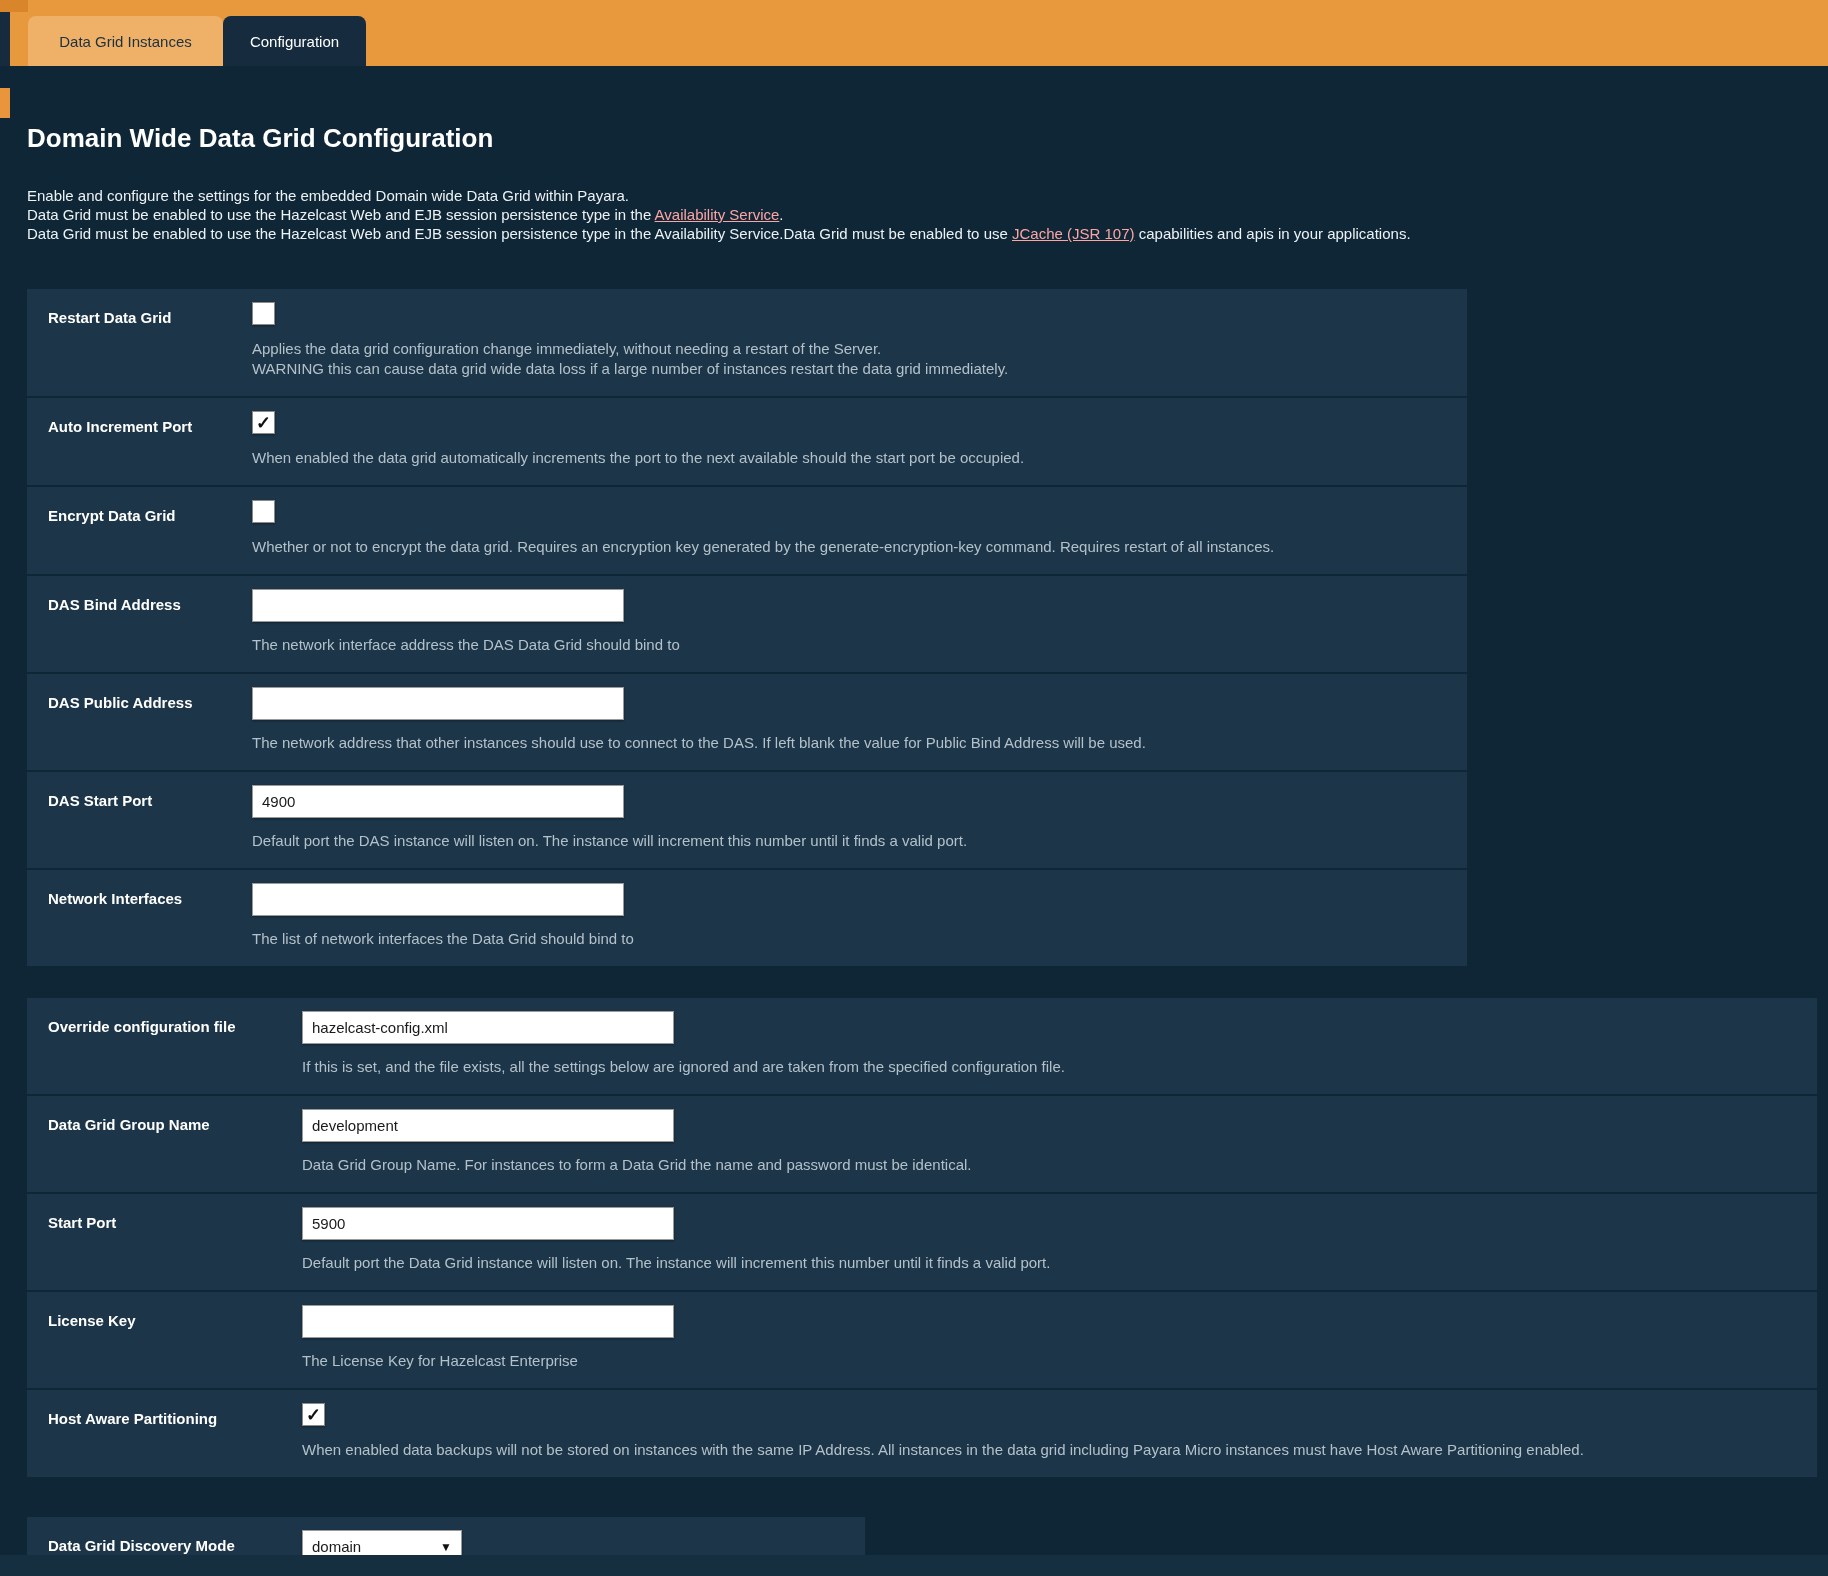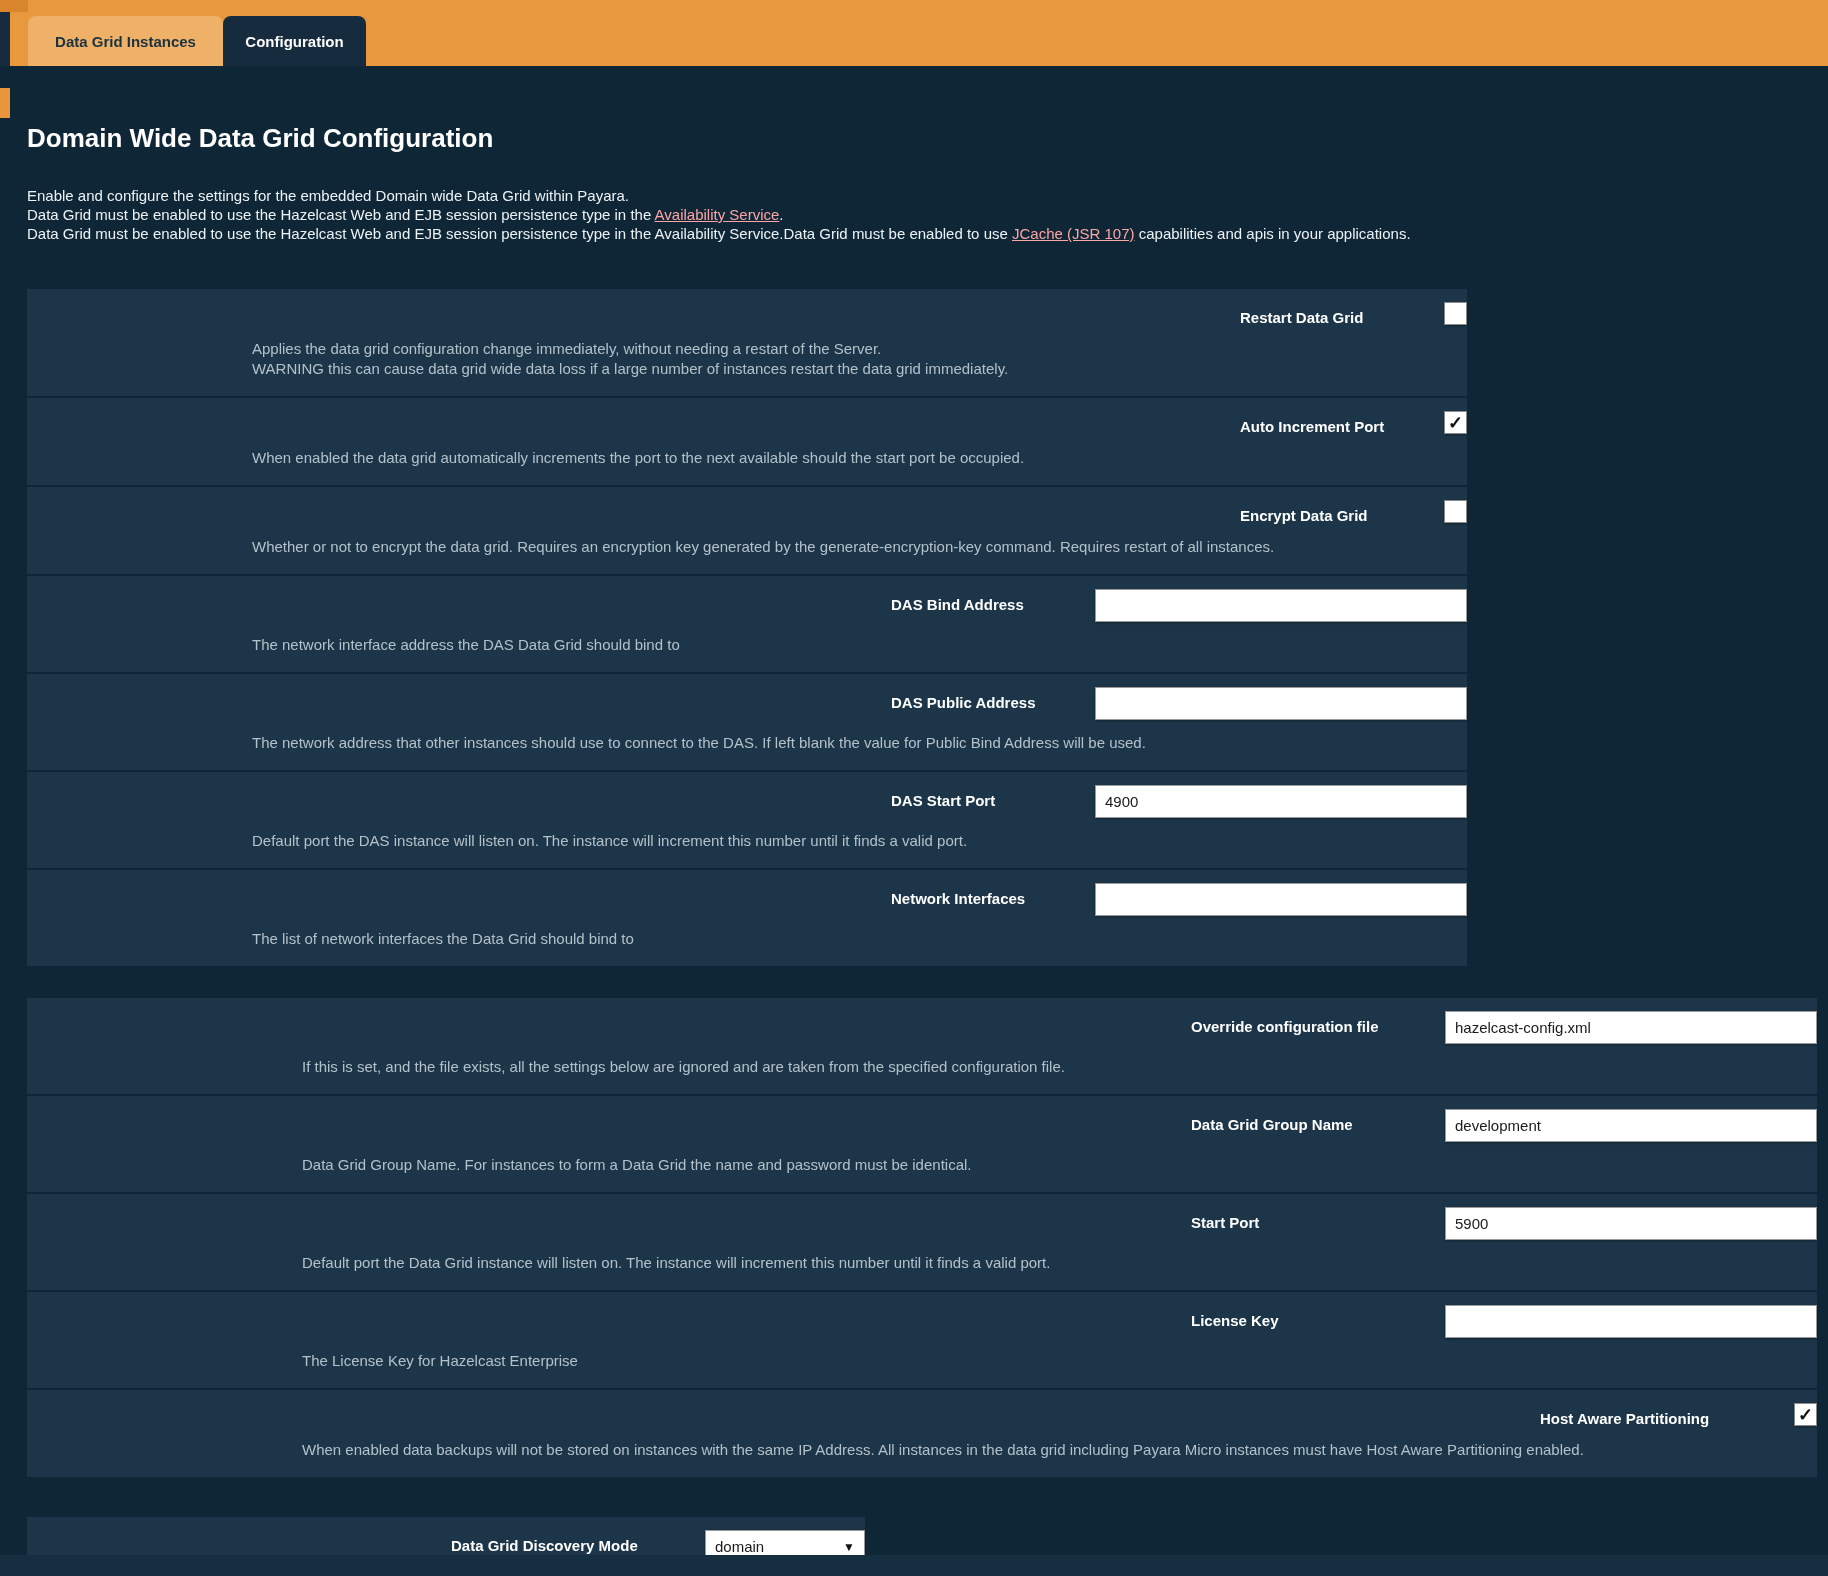--- a/index.html
+++ b/index.html
@@ -3,21 +3,21 @@
 <meta charset="utf-8">
 <style>
   html,body{margin:0;padding:0;}
   body{
     width:1828px;height:1576px;overflow:hidden;position:relative;
     background:#0F2636;
     font-family:"Liberation Sans", sans-serif;
     -webkit-font-smoothing:antialiased;
   }
   
-  .topbar{position:relative;height:66px;background:#E8993E;font-weight:bold;}
+  .topbar{position:relative;height:66px;background:#E8993E;}
   .topbar-corner{position:absolute;left:0;top:0;width:28px;height:12px;background:#D9852C;}
   .topbar-leftstrip{position:absolute;left:0;top:12px;width:10px;height:54px;background:#162B3D;}
   .tabs{position:absolute;left:28px;bottom:0;display:flex;align-items:flex-end;}
   .tab{
     height:50px;display:flex;align-items:center;justify-content:center;
     border-radius:8px 8px 0 0;font-size:15px;cursor:pointer;
   }
   .tab-inactive{width:195px;background:#EFB067;color:#1B3242;}
   .tab-active{width:143px;background:#162B3D;color:#FFFFFF;}
   .left-notch{position:absolute;left:0;top:88px;width:10px;height:30px;background:#E8953C;}
@@ -26,21 +26,21 @@
   .page-title{margin-top:57px;font-size:26px;line-height:30px;font-weight:bold;color:#FFFFFF;}
   .intro{margin-top:33px;font-size:15px;line-height:19px;color:#EDF2F5;}
   .intro a, .intro .lnk{color:#fca5a5;text-decoration:underline;cursor:pointer;}
   
   .panel{background:#1C3548;margin-top:0;}
   .panel1{width:1440px;margin-top:46px;}
   .panel2{width:1790px;margin-top:32px;}
   .panel3{width:838px;margin-top:40px;}
   .row{padding:13px 0 17px 21px;border-top:2px solid #0F2636;}
   .row:first-child{border-top:none;}
-  .row-top{display:flex;align-items:flex-start;justify-content:flex-end;}
+  .row-top{display:flex;align-items:flex-start;}
   .row-label{
     display:inline-block;font-size:15px;font-weight:bold;color:#FFFFFF;
     padding-top:7px;flex:0 0 auto;
   }
   .panel1 .row-label{width:204px;}
   .panel2 .row-label,.panel3 .row-label{width:254px;}
   .help{font-size:15px;line-height:20px;color:#B3C1CA;margin-top:13px;}
   .panel1 .help{margin-left:204px;}
   .panel2 .help,.panel3 .help{margin-left:254px;}
   

